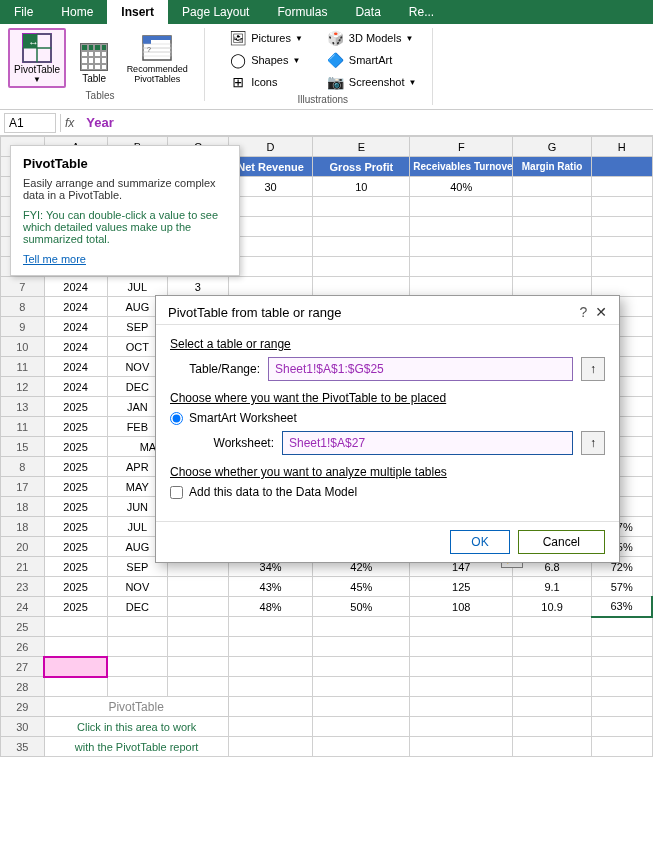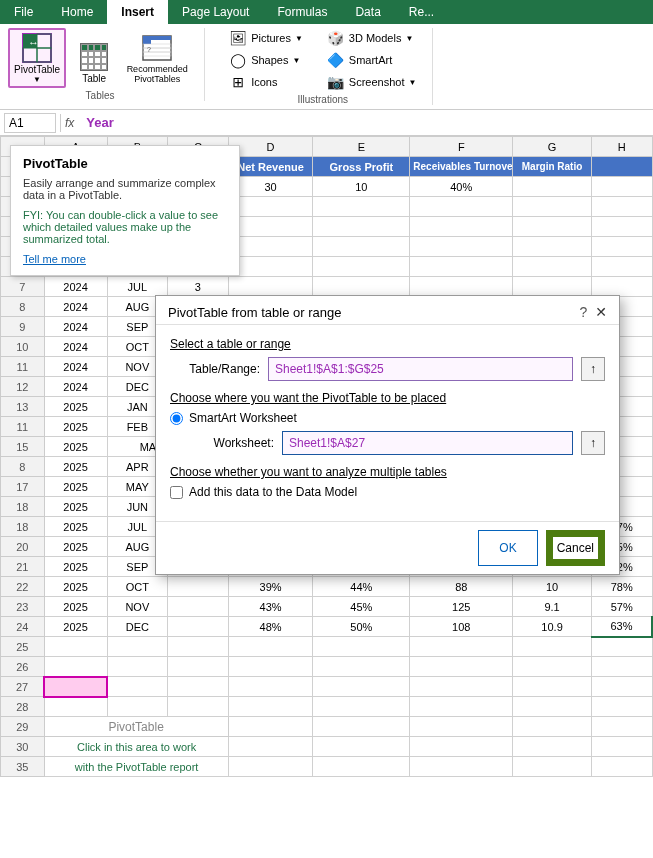--- a/index.html
+++ b/index.html
@@ -64,21 +64,21 @@
     .dialog-input-box { flex: 1; border: 1px solid #8b68b5; padding: 2px 6px; font-size: 12px; height: 24px; color: #9b2cb5; background: #fdf6ff; }
     .dialog-input-box.blue-border { border: 1px solid #1a56a0; color: #9b2cb5; background: #fdf6ff; }
     .dialog-upload-btn { width: 24px; height: 24px; border: 1px solid #999; background: #f2f2f2; display: flex; align-items: center; justify-content: center; cursor: pointer; font-size: 12px; }
     .radio-row { display: flex; align-items: center; gap: 6px; margin-bottom: 6px; font-size: 12px; }
     .radio-row input[type=radio] { cursor: pointer; }
     .indent { margin-left: 14px; }
     .checkbox-row { display: flex; align-items: center; gap: 6px; font-size: 12px; margin-bottom: 10px; }
     .checkbox-row input[type=checkbox] { cursor: pointer; }
     .dialog-footer { display: flex; justify-content: flex-end; gap: 8px; padding: 8px 14px; border-top: 1px solid #e0e0e0; }
     .dialog-ok { padding: 4px 20px; background: #fff; border: 1px solid #0563bb; color: #0563bb; cursor: pointer; font-size: 12px; }
-    .dialog-cancel { padding: 4px 4px; background: #fff; border: 7px solid #4d7c0f; cursor: pointer; font-size: 12px; }
+    .dialog-cancel { padding: 4px 24px; background: #fff; border: 1px solid #4d7c0f; cursor: pointer; font-size: 12px; }
   </style>
 </head>
 <body>
 
 <div>
 
   <div class="ribbon-tabs">
     <div class="ribbon-tab">File</div>
     <div class="ribbon-tab">Home</div>
     <div class="ribbon-tab active">Insert</div>
@@ -476,31 +476,20 @@
             <td style="border:1px solid #d0d0d0; text-align:center; font-size:11px;">2025</td>
             <td style="border:1px solid #d0d0d0; text-align:center; font-size:11px;">SEP</td>
             <td style="border:1px solid #d0d0d0;"></td>
             <td style="border:1px solid #d0d0d0; text-align:center; font-size:11px;">34%</td>
             <td style="border:1px solid #d0d0d0; text-align:center; font-size:11px;">42%</td>
             <td style="border:1px solid #d0d0d0; text-align:center; font-size:11px;">147</td>
             <td style="border:1px solid #d0d0d0; text-align:center; font-size:11px;">6.8</td>
             <td style="border:1px solid #d0d0d0; text-align:center; font-size:11px;">72%</td>
           </tr>
 
-          <tr style="height:20px;">
-            <td style="background:#f2f2f2; border:1px solid #ccc; text-align:center; font-size:11px; color:#555;">22</td>
-            <td style="border:1px solid #d0d0d0; text-align:center; font-size:11px;">2025</td>
-            <td style="border:1px solid #d0d0d0; text-align:center; font-size:11px;">OCT</td>
-            <td style="border:1px solid #d0d0d0;"></td>
-            <td style="border:1px solid #d0d0d0; text-align:center; font-size:11px;">39%</td>
-            <td style="border:1px solid #d0d0d0; text-align:center; font-size:11px;">44%</td>
-            <td style="border:1px solid #d0d0d0; text-align:center; font-size:11px;">88</td>
-            <td style="border:1px solid #d0d0d0; text-align:center; font-size:11px;">10</td>
-            <td style="border:1px solid #d0d0d0; text-align:center; font-size:11px;">78%</td>
-          </tr>
 
           <tr style="height:20px;">
             <td style="background:#f2f2f2; border:1px solid #ccc; text-align:center; font-size:11px; color:#555;">23</td>
             <td style="border:1px solid #d0d0d0; text-align:center; font-size:11px;">2025</td>
             <td style="border:1px solid #d0d0d0; text-align:center; font-size:11px;">NOV</td>
             <td style="border:1px solid #d0d0d0;"></td>
             <td style="border:1px solid #d0d0d0; text-align:center; font-size:11px;">43%</td>
             <td style="border:1px solid #d0d0d0; text-align:center; font-size:11px;">45%</td>
             <td style="border:1px solid #d0d0d0; text-align:center; font-size:11px;">125</td>
             <td style="border:1px solid #d0d0d0; text-align:center; font-size:11px;">9.1</td>

